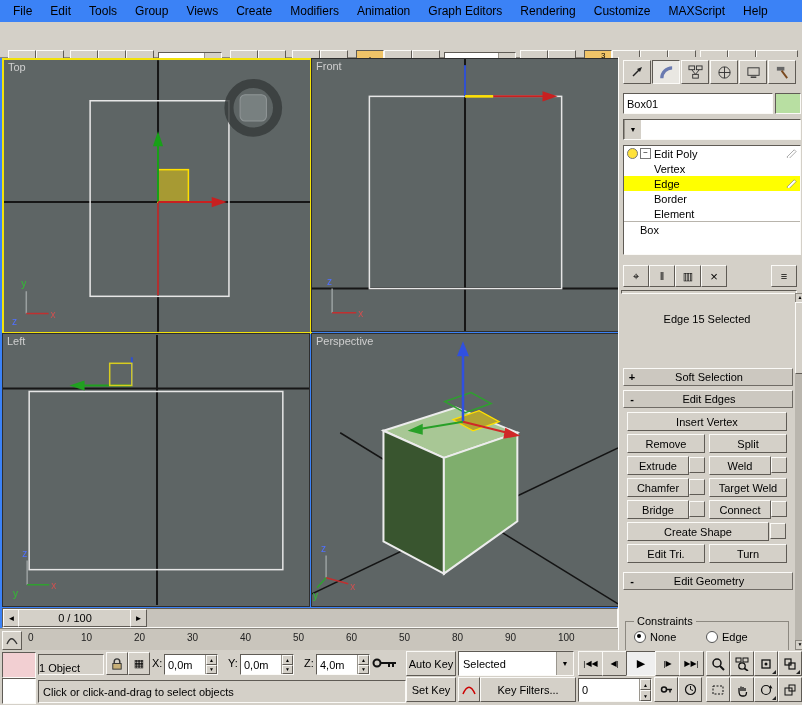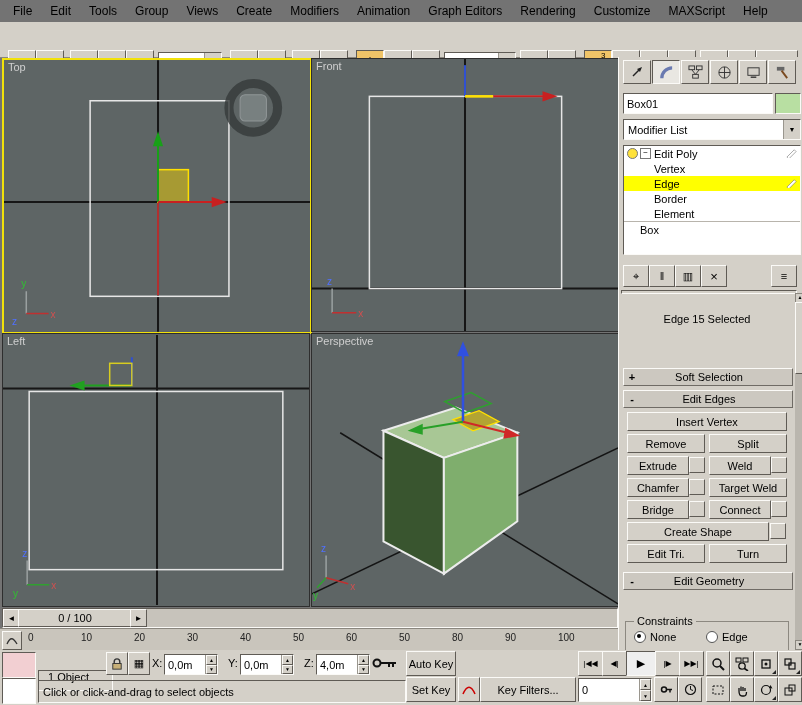--- a/index.html
+++ b/index.html
@@ -1,17 +1,17 @@
 <!DOCTYPE html>
 <html><head>
 <meta charset="utf-8">
 <style>
   html,body{margin:0;padding:0}
   body{width:802px;height:705px;overflow:hidden;font-family:"Liberation Sans",sans-serif;font-size:11px;color:#000;background:#d4d0c8}
-  #app{position:relative;width:802px;height:705px;background:#737373}
+  #app{position:relative;width:802px;height:705px;background:#3b82f6}
   .abs{position:absolute}
   .btn{position:absolute;display:flex;align-items:center;justify-content:center;background:#d4d0c8;border:1px solid;border-color:#fbfaf7 #5f5b55 #5f5b55 #fbfaf7;cursor:default;overflow:hidden}
   .btn.gold{background:#f0c468;border-color:#5f5b55 #fbfaf7 #fbfaf7 #5f5b55}
   .btn.lit{background:#efefef;border-color:#5f5b55 #fbfaf7 #fbfaf7 #5f5b55}
   .btn.pressed{background:#e9e7e2;border-color:#5f5b55 #fbfaf7 #fbfaf7 #5f5b55}
   .sunken{border:1px solid;border-color:#5f5b55 #fbfaf7 #fbfaf7 #5f5b55}
   .white{background:#fff}
   .dd{position:absolute;display:flex;align-items:stretch;background:#fff;border:1px solid;border-color:#5f5b55 #fbfaf7 #fbfaf7 #5f5b55}
   .dd .v{flex:1;display:flex;align-items:center;padding:0 4px;white-space:nowrap;overflow:hidden}
   .dd .a{width:16px;display:flex;align-items:center;justify-content:center;background:#d4d0c8;border-left:1px solid #9a968e;font-size:7px}
@@ -299,21 +299,20 @@
           <line x1="7" y1="6" x2="13" y2="14" stroke="#7a4a20" stroke-width="2"></line>
         </svg>
     </div>
 
     <div class="nfield" style="left:4px;top:36px;width:148px;height:19px">
       <input value="Box01" style="">
     </div>
     <div class="abs sunken" style="left:156px;top:36px;width:24px;height:19px;background:#b8dfa2"></div>
 
     <div class="dd" style="left:4px;top:62px;width:176px;height:19px">
-      <span class="v">Modifier List</span>
       <span class="a">▼</span>
     </div>
 
     <div class="abs sunken white" style="left:4px;top:88px;width:176px;height:108px">
       <div class="srow mod">
         <span class="bulb"></span>
         <span class="xbox">−</span>
         <span>Edit Poly</span>
         <span class="pen"><svg width="11" height="11" viewBox="0 0 12 12">
               <polygon points="1,11 9,3 11,5 3,13" fill="#fff" stroke="#666" stroke-width="0.6"></polygon>
@@ -422,21 +421,21 @@
       <div class="abs" style="left:0;top:0;width:8px;height:8px;font-size:5px;text-align:center;background:#d4d0c8;border:1px solid #8a867e">▲</div>
       <div class="abs" style="left:0;top:9px;width:8px;height:70px;background:#d4d0c8;border:1px solid;border-color:#fbfaf7 #5f5b55 #5f5b55 #fbfaf7"></div>
       <div class="abs" style="left:0;bottom:0;width:8px;height:8px;font-size:5px;text-align:center;background:#d4d0c8;border:1px solid #8a867e">▼</div>
     </div>
   </div>
 
   <div class="abs" style="left:0;top:650px;width:802px;height:55px;background:#d4d0c8">
     <div class="abs sunken" style="left:2px;top:2px;width:32px;height:24px;background:#f2cfd2"></div>
     <div class="abs sunken" style="left:2px;top:28px;width:32px;height:24px;background:#ffffff"></div>
 
-    <div class="abs sunken" style="left:38px;top:20px;width:64px;height:19px;display:flex;align-items:flex-start;padding-left:9px">
+    <div class="abs sunken" style="left:38px;top:4px;width:64px;height:19px;display:flex;align-items:flex-end;padding-left:0">
         <span>1 Object</span>
       </div>
     <div class="btn" style="left:106px;top:2px;width:20px;height:21px">
       <svg width="14" height="14" viewBox="0 0 15 15">
           <rect x="3" y="7" width="9" height="6" fill="#c8b078" stroke="#333"></rect>
           <path d="M4.5 7 V5 a3 3 0 0 1 6 0 V7" fill="none" stroke="#333" stroke-width="1.5"></path>
         </svg>
     </div>
     <div class="btn" style="left:128px;top:2px;width:20px;height:21px;font-size:11px">
         <span>▦</span>
@@ -471,20 +470,24 @@
           <circle cx="5" cy="8" r="3.5" fill="none" stroke="#111" stroke-width="2"></circle>
           <line x1="8.5" y1="8" x2="24" y2="8" stroke="#111" stroke-width="2"></line>
           <line x1="17" y1="8" x2="17" y2="12" stroke="#111" stroke-width="2"></line>
           <line x1="21" y1="8" x2="21" y2="12" stroke="#111" stroke-width="2"></line>
         </svg>
     </span>
 
     <div class="btn" style="left:406px;top:1px;width:48px;height:23px">
         <span>Auto Key</span>
       </div>
+    <div class="dd" style="left:458px;top:1px;width:114px;height:23px">
+      <span class="v">Selected</span>
+      <span class="a">▼</span>
+    </div>
 
     <div class="btn" style="left:578px;top:1px;width:23px;height:23px;font-size:8px">
         <span>|◀◀</span>
       </div>
     <div class="btn" style="left:602px;top:1px;width:23px;height:23px;font-size:8px">
         <span>◀|</span>
       </div>
     <div class="btn lit" style="left:626px;top:1px;width:28px;height:23px;font-size:11px">
         <span>▶</span>
       </div>

